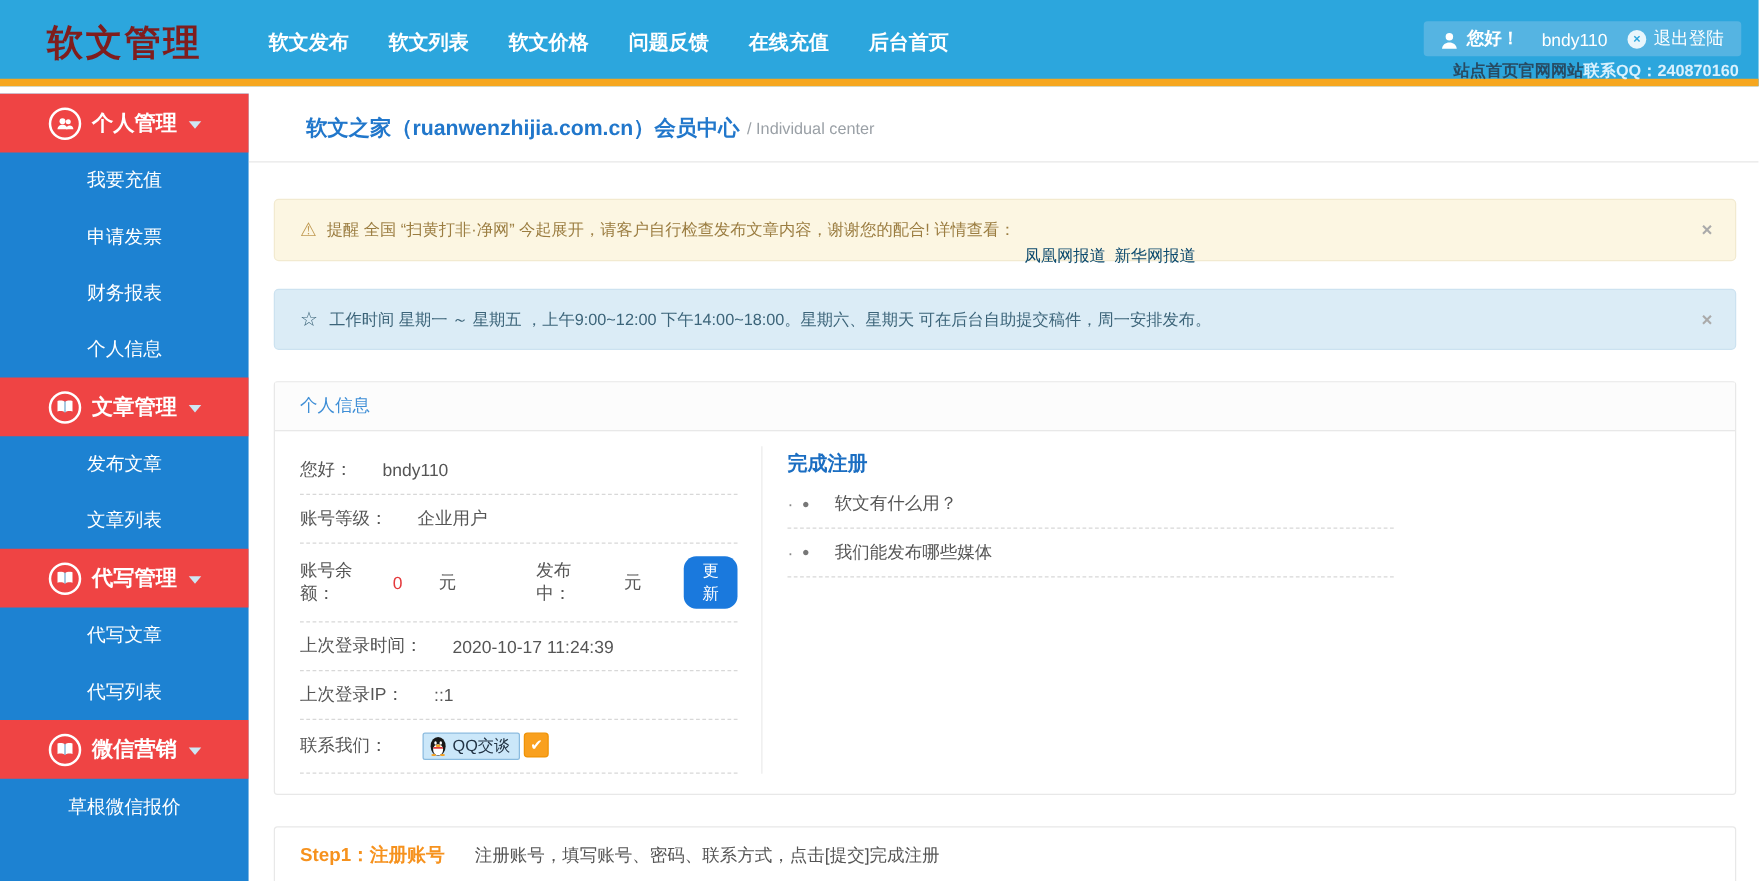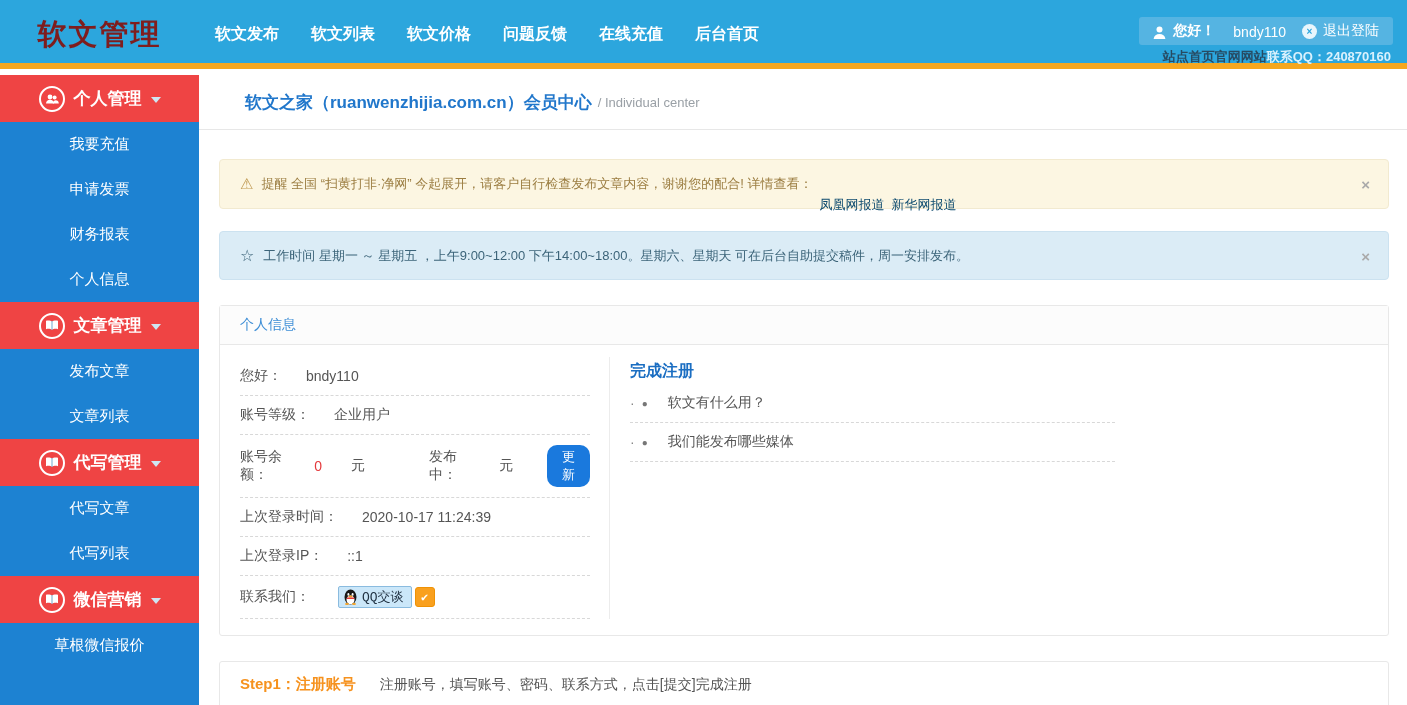--- a/index.html
+++ b/index.html
@@ -65,21 +65,21 @@
   .panel-body { display:flex; padding:12px 20px 16px 20px; }
   .profile-left { width:370px; border-right:1px solid #ececec; }
   .info-row { width:350px; padding:10px 0; border-bottom:1px dashed #d8d8d8;
     font-size:14px; color:#555; display:flex; align-items:center;gap:24px; }
   .red { color:#e4393c; margin:0 5px; }
   .unit { margin-right:4px; }
   .pub-label { margin-left:36px;font-family:Liberation Serif, serif; }
   .pub-unit { margin-left:10px; }
   .btn-update { background:#1a79dd; color:#fff; font-size:13px; border:none; border-radius:10px;
     padding:3px 13px; margin-left:10px; cursor:pointer; }
-  .qq-group { display:inline-flex; align-items:center; margin-left:4px; cursor:pointer;font-family:Liberation Mono, monospace; }
+  .qq-group { display:inline-flex; margin-left:4px; cursor:pointer; }
   .qq-left { display:inline-flex; align-items:center; gap:4px; background:#cbe7f9;
     border:1px solid #8abbdf; padding:1px 7px 1px 4px; font-size:13px; color:#234; border-radius:2px; }
   .qq-shield { width:20px; height:20px; background:#f9a01e; border:1px solid #ef9205; border-radius:3px;
     display:inline-flex; align-items:center; justify-content:center; color:#fff; font-size:12px; margin-left:3px; }
   .profile-right { padding-left:20px; flex:1; }
   .news-title { color:#1b6ec2; font-size:16px; font-weight:bold; margin:4px 0 2px; }
   .news-item { width:485px; padding:10px 0; border-bottom:1px dashed #d8d8d8;
     font-size:14px; color:#555; display:flex; align-items:center; cursor:pointer; }
   .bullet-sm { color:#888; margin-right:7px; }
   .bullet-lg { color:#777; margin-right:20px; font-size:10px; }

